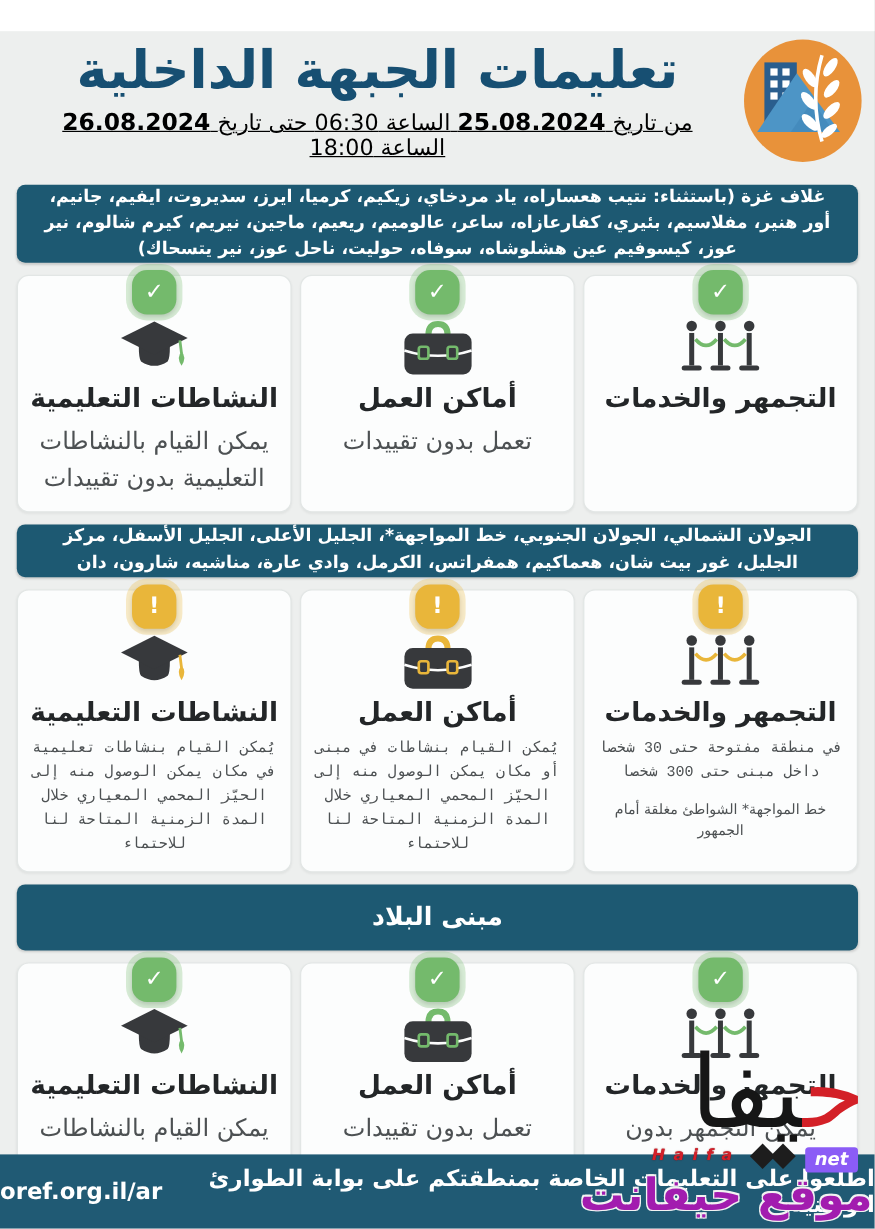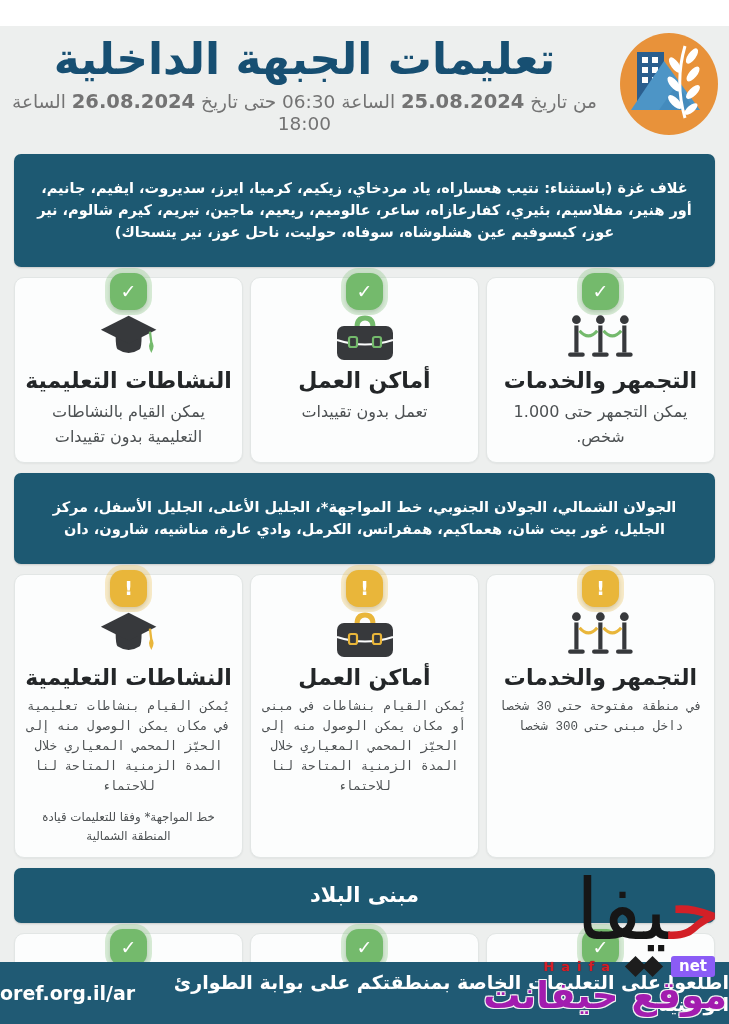--- a/index.html
+++ b/index.html
@@ -8,36 +8,36 @@
 
   .page {
     position:relative; width:729px; height:1024px; margin:0 auto;
     background:#edefee; overflow:hidden; direction:rtl;
   }
   .topstrip { height:26px; background:#ffffff; }
 
   
   .header {
     display:flex; flex-direction:row; justify-content:space-between; align-items:center;
-    gap:20px; padding:6px 10px 8px;
+    gap:20px; padding:6px 10px 8px;margin-left:20px;
   }
   .logo { width:100px; height:104px; flex:0 0 auto; }
   .titles { text-align:center; }
   .page-title {
     color:#174f72; font-size:44px; font-weight:bold; line-height:1.15;
     letter-spacing:0;
   }
-  .date-line { margin-top:6px; color:#737373; font-size:18.5px; }
+  .date-line { margin-top:6px; color:#000000; font-size:18.5px;text-decoration:underline; }
   .date-line b { font-size:19.5px; }
 
   
   .banner {
     margin:10px 14px 10px; background:#1d5972; color:#fff; border-radius:7px;
     text-align:center; font-weight:bold; font-size:14.5px; line-height:1.5;
-    padding:24px 22px; box-shadow:0 1px 2px rgba(0,0,0,.15);
+    padding:0 22px; box-shadow:0 1px 2px rgba(0,0,0,.15);
   }
   .banner.big { font-size:21px; padding:12px 22px; }
 
   
   .cards { display:flex; gap:7px; margin:2px 14px 10px; align-items:stretch; }
   .card {
     flex:1 1 0; background:#fcfdfd; border:1px solid #e2e6e5; border-radius:10px;
     text-align:center; padding:0 10px 12px; position:relative;
     box-shadow:0 1px 2px rgba(0,0,0,.05);
   }
@@ -52,42 +52,42 @@
   .row-ok .badge { background:#74ba6c; box-shadow:0 0 0 5px rgba(116,186,108,.28), 0 2px 4px rgba(0,0,0,.2); }
   .row-warn .badge { background:#e9b63a; box-shadow:0 0 0 5px rgba(233,182,58,.28), 0 2px 4px rgba(0,0,0,.2); }
   .row-ok .badge::before { content:"✓"; }
   .row-warn .badge::before { content:"!"; }
 
   .icon { height:50px; margin:4px auto 4px; color:#74ba6c; }
   .row-warn .icon { color:#e9b63a; }
   .icon svg { height:100%; }
 
   .card-title { font-size:22px; font-weight:bold; color:#232628; margin:2px 0 7px; }
-  .card-body { font-size:16px; color:#4d5153; line-height:1.55; }
+  .card-body { font-size:20px; color:#4d5153; line-height:1.55; }
   .row-warn .card-body { font-size:12.5px; line-height:1.6;font-family:Liberation Mono, monospace; }
   .card-note { font-size:11.8px; color:#4d5153; line-height:1.55; margin-top:11px; }
 
   
   .footer {
     position:absolute; bottom:0; left:0; width:100%; height:62px;
     background:#205a74; color:#fff; display:flex; align-items:center; justify-content:center;
     gap:10px; font-size:19px; font-weight:bold;
   }
   .footer .url { direction:ltr; unicode-bidi:embed; }
 
   
   .watermark { position:absolute; right:0; bottom:0; width:258px; height:142px; z-index:6; pointer-events:none; }
   .wm-big {
     position:absolute; top:-14px; right:8px; font-size:84px; font-weight:normal;
     line-height:1; color:#161616; white-space:nowrap;
   }
   .wm-big .red { color:#d32027; }
   .wm-mid {
     position:absolute; top:74px; right:14px; display:flex; direction:ltr;
-    align-items:center; gap:11px;
+    gap:11px;font-style:italic;
   }
   .wm-latin { color:#d3202a; font-size:13px; font-weight:bold; letter-spacing:7px; text-shadow:0 0 1px #7a0000; }
   .wm-diamonds { display:flex; gap:2px; }
   .wm-diamond { width:15px; height:15px; background:#1d1d1d; transform:rotate(45deg); }
   .wm-net { color:#fff; font-size:15px; font-weight:bold; background:#8b5cf6; padding:1px 8px 2px; border-radius:3px; }
   .wm-caption {
     position:absolute; top:92px; right:2px; font-size:37px; font-weight:bold;
     color:#a21caf; white-space:nowrap; letter-spacing:-1px;
     text-shadow:-1px -1px 0 #f2f2f2, 1px -1px 0 #f2f2f2, -1px 1px 0 #f2f2f2, 1px 1px 0 #f2f2f2;
   }
@@ -153,21 +153,20 @@
               <rect x="25" y="37" width="16" height="4" rx="2"></rect>
             <circle cx="56" cy="5.5" r="4.2"></circle>
               <rect x="54" y="11" width="4" height="26"></rect>
               <rect x="48" y="37" width="16" height="4" rx="2"></rect>
           </g>
           <path d="M13 16 Q21.5 26 30 16" stroke="currentColor" stroke-width="3" fill="none"></path>
           <path d="M36 16 Q44.5 26 53 16" stroke="currentColor" stroke-width="3" fill="none"></path>
         </svg>
       </div>
       <div class="card-title">التجمهر والخدمات</div>
-      <div class="card-body">يمكن التجمهر حتى 1.000 شخص.</div>
     </div>
 
     <div class="card">
       <div class="badge"></div>
       <div class="icon">
         <svg viewBox="0 0 64 50">
           <path d="M24 13 q0 -9 8 -9 t8 9" stroke="currentColor" stroke-width="5" fill="none" stroke-linecap="round"></path>
           <rect x="4" y="12" width="56" height="34" rx="7" fill="#37393c"></rect>
           <path d="M4 26 q28 9 56 0" stroke="#fcfdfd" stroke-width="2.2" fill="none"></path>
           <rect x="16" y="23" width="8" height="10" rx="2" fill="#37393c" stroke="currentColor" stroke-width="2.2"></rect>
@@ -210,20 +209,21 @@
             <circle cx="56" cy="5.5" r="4.2"></circle>
               <rect x="54" y="11" width="4" height="26"></rect>
               <rect x="48" y="37" width="16" height="4" rx="2"></rect>
           </g>
           <path d="M13 16 Q21.5 26 30 16" stroke="currentColor" stroke-width="3" fill="none"></path>
           <path d="M36 16 Q44.5 26 53 16" stroke="currentColor" stroke-width="3" fill="none"></path>
         </svg>
       </div>
       <div class="card-title">التجمهر والخدمات</div>
       <div class="card-body">في منطقة مفتوحة حتى 30 شخصا داخل مبنى حتى 300 شخصا</div>
+      <div class="card-note">خط المواجهة* الشواطئ مغلقة أمام الجمهور</div>
     </div>
 
     <div class="card">
       <div class="badge"></div>
       <div class="icon">
         <svg viewBox="0 0 64 50">
           <path d="M24 13 q0 -9 8 -9 t8 9" stroke="currentColor" stroke-width="5" fill="none" stroke-linecap="round"></path>
           <rect x="4" y="12" width="56" height="34" rx="7" fill="#37393c"></rect>
           <path d="M4 26 q28 9 56 0" stroke="#fcfdfd" stroke-width="2.2" fill="none"></path>
           <rect x="16" y="23" width="8" height="10" rx="2" fill="#37393c" stroke="currentColor" stroke-width="2.2"></rect>
@@ -239,21 +239,20 @@
       <div class="icon">
         <svg viewBox="0 0 64 54">
           <path d="M18 24 q0 12 2 14 q12 8 24 0 q2 -2 2 -14 L32 31 Z" fill="#37393c"></path>
           <polygon points="32,2 62,17 32,32 2,17" fill="#37393c"></polygon>
           <path d="M55 19 L56.5 31" stroke="currentColor" stroke-width="2.5" fill="none"></path>
           <path d="M56.5 29 q5 5 0 13 q-5 -8 0 -13" fill="currentColor"></path>
         </svg>
       </div>
       <div class="card-title">النشاطات التعليمية</div>
       <div class="card-body">يُمكن القيام بنشاطات تعليمية في مكان يمكن الوصول منه إلى الحيّز المحمي المعياري خلال المدة الزمنية المتاحة لنا للاحتماء</div>
-      <div class="card-note">خط المواجهة* وفقا للتعليمات قيادة المنطقة الشمالية</div>
     </div>
   </div>
 
   <div class="banner big">مبنى البلاد</div>
 
   <div class="cards row-ok">
     <div class="card">
       <div class="badge"></div>
       <div class="icon">
         <svg viewBox="0 0 66 48">

